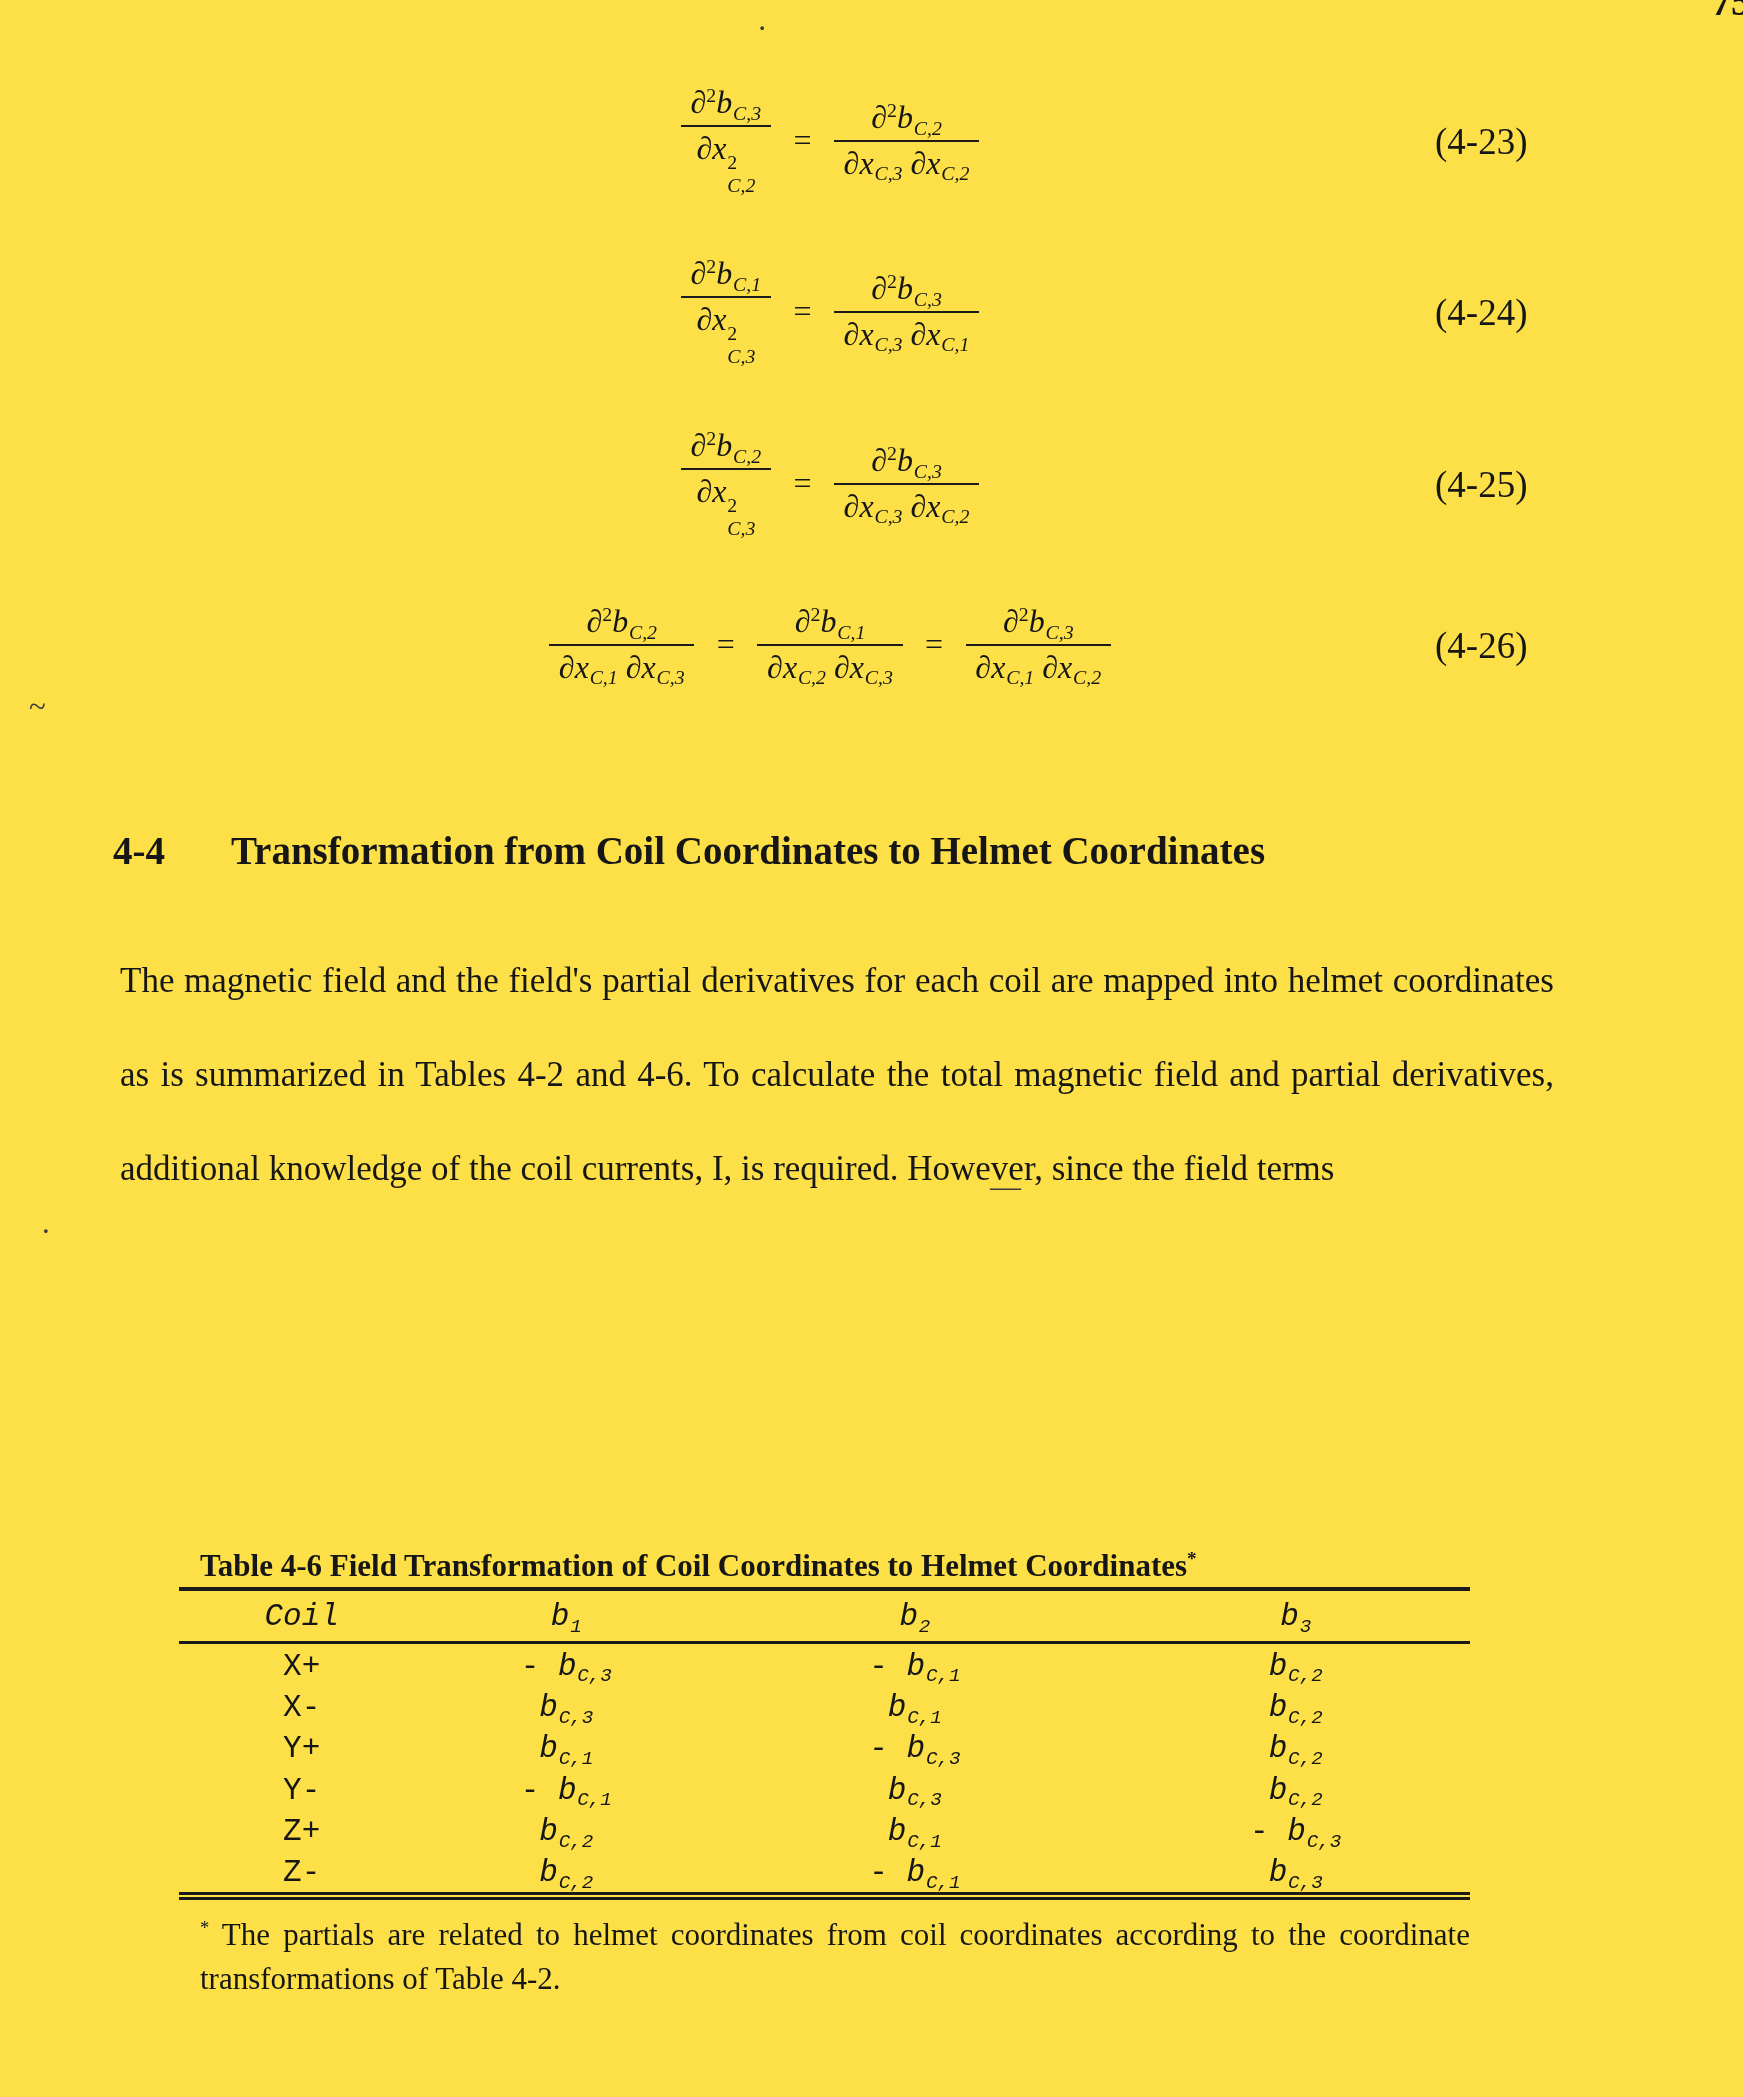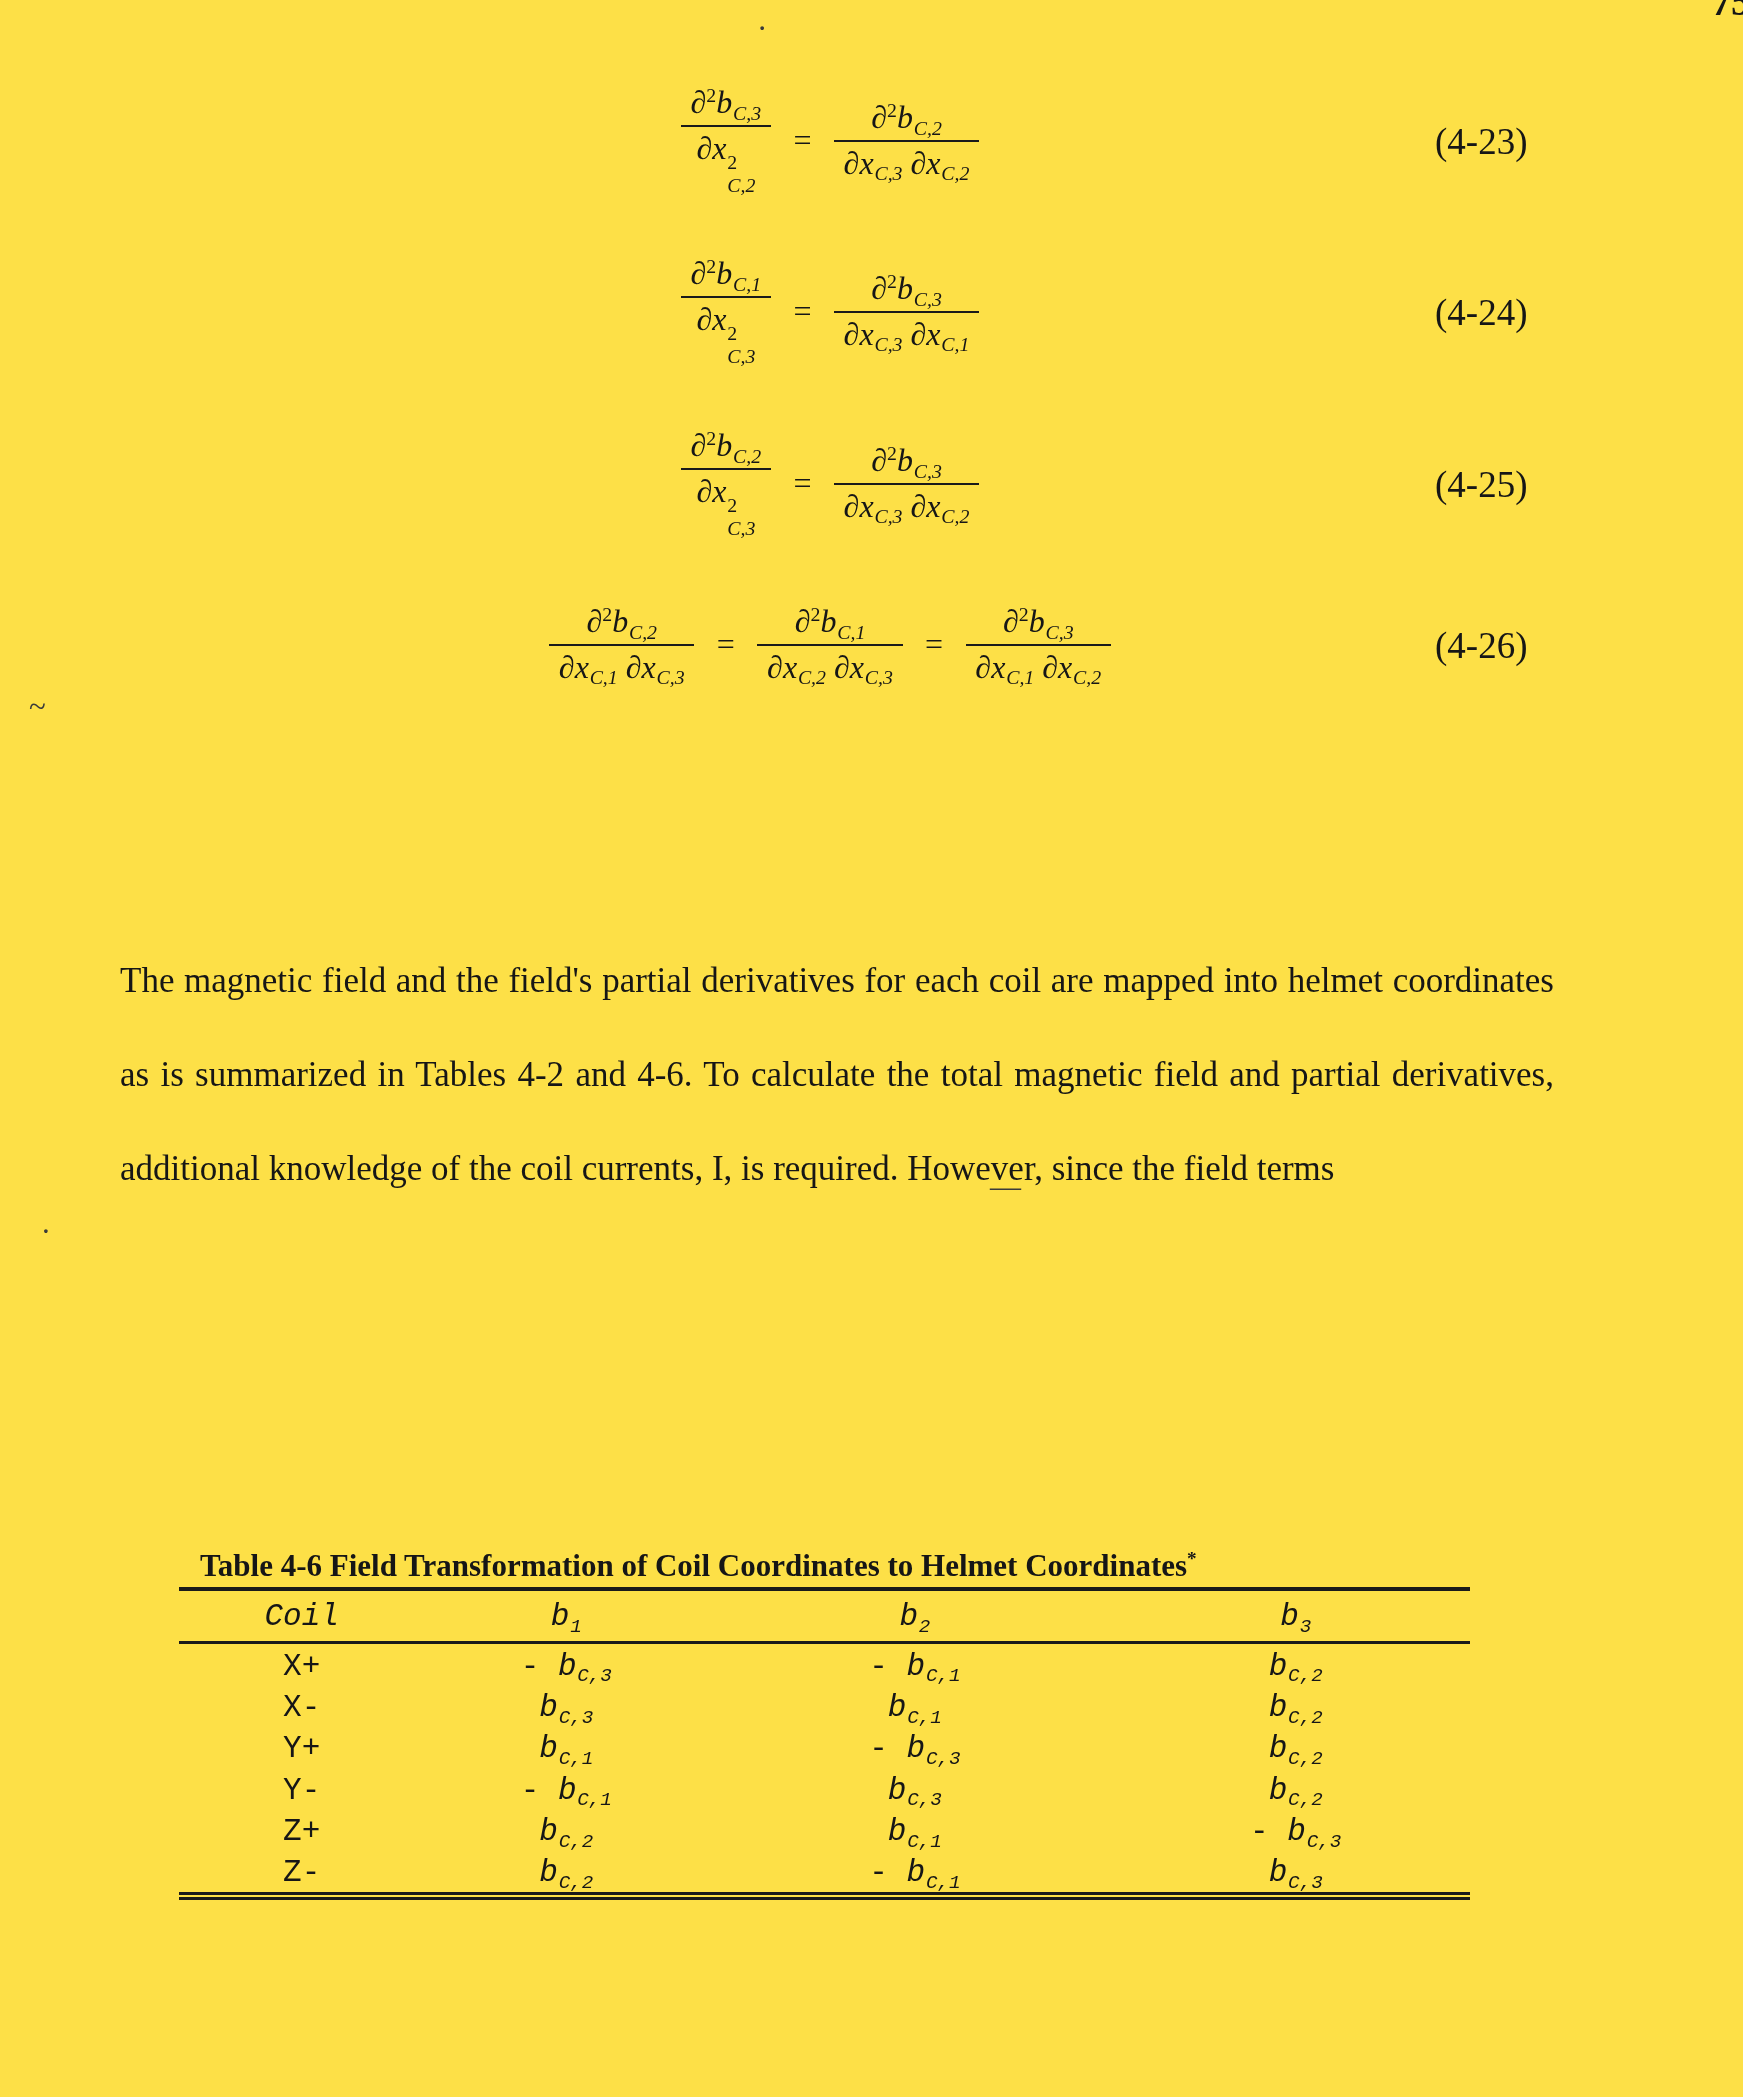--- a/index.html
+++ b/index.html
@@ -200,20 +200,23 @@
         <span class="eq-eq">=</span>
         <span class="frac">
           <span class="num"><span class="tok">∂</span><span class="sup-t">2</span><span class="tok">b</span><span class="sub-t">C,3</span></span>
           <span class="fbar"></span>
           <span class="den"><span class="tok">∂</span><span class="tok">x</span><span class="sub-t">C,1</span><span class="tok"> ∂</span><span class="tok">x</span><span class="sub-t">C,2</span></span>
         </span>
       </span>
     <span class="eq-label">(4-26)</span>
   </div>
 
+  <div class="heading">
+    <span class="h-num">4-4</span><span class="h-title">Transformation from Coil Coordinates to Helmet Coordinates</span>
+  </div>
 
   <p class="para">The magnetic field and the field's partial derivatives for each coil are mapped into helmet coordinates as is summarized in Tables 4-2 and 4-6.  To calculate the total magnetic field and partial derivatives, additional knowledge of the coil currents, I, is required.  However, since the field terms</p>
 
   <div class="table-wrap">
     <div class="table-title">
       <span>Table 4-6  Field Transformation of Coil Coordinates to Helmet Coordinates</span><sup>*</sup>
     </div>
     <table class="xfm">
       <colgroup>
         <col style="width:19%">
@@ -261,16 +264,20 @@
             <td class=""><span class="sign">- </span><span class="tok">b</span><span class="sub-t">C,3</span></td>
           </tr>
           <tr class="">
             <td class="coil-col">Z-</td>
             <td class=""><span class="tok">b</span><span class="sub-t">C,2</span></td>
             <td class=""><span class="sign">- </span><span class="tok">b</span><span class="sub-t">C,1</span></td>
             <td class=""><span class="tok">b</span><span class="sub-t">C,3</span></td>
           </tr>
         </tbody>
     </table>
+    <div class="footnote">
+      <sup>*</sup>
+      <span>The partials are related to helmet coordinates from coil coordinates according to the coordinate transformations of Table 4-2.</span>
+    </div>
   </div>
 
 </div>
 
 
 </body></html>

